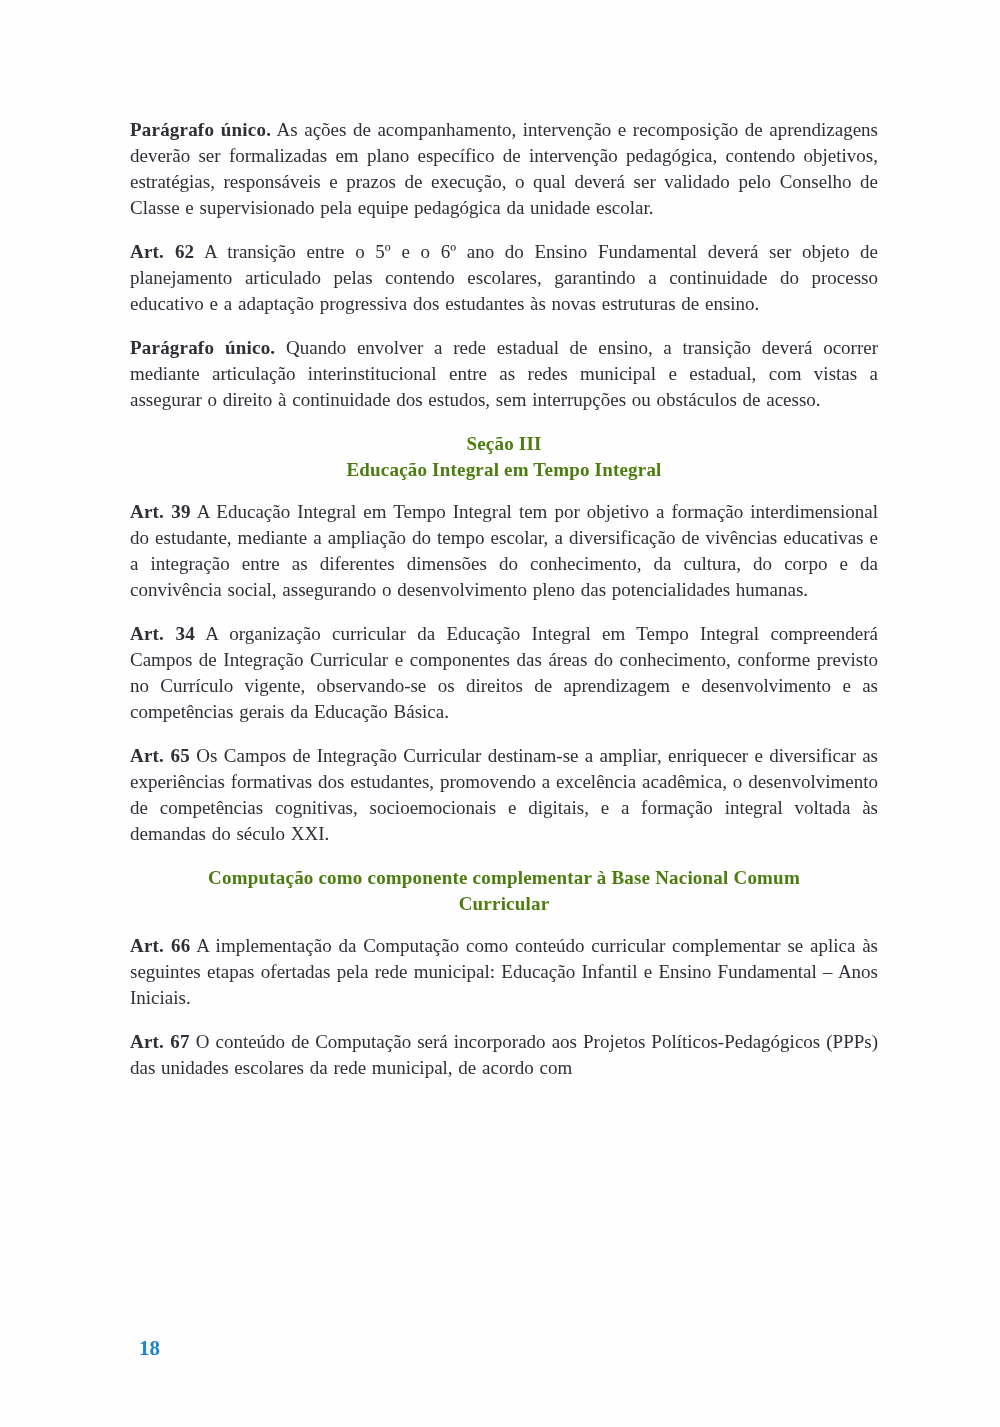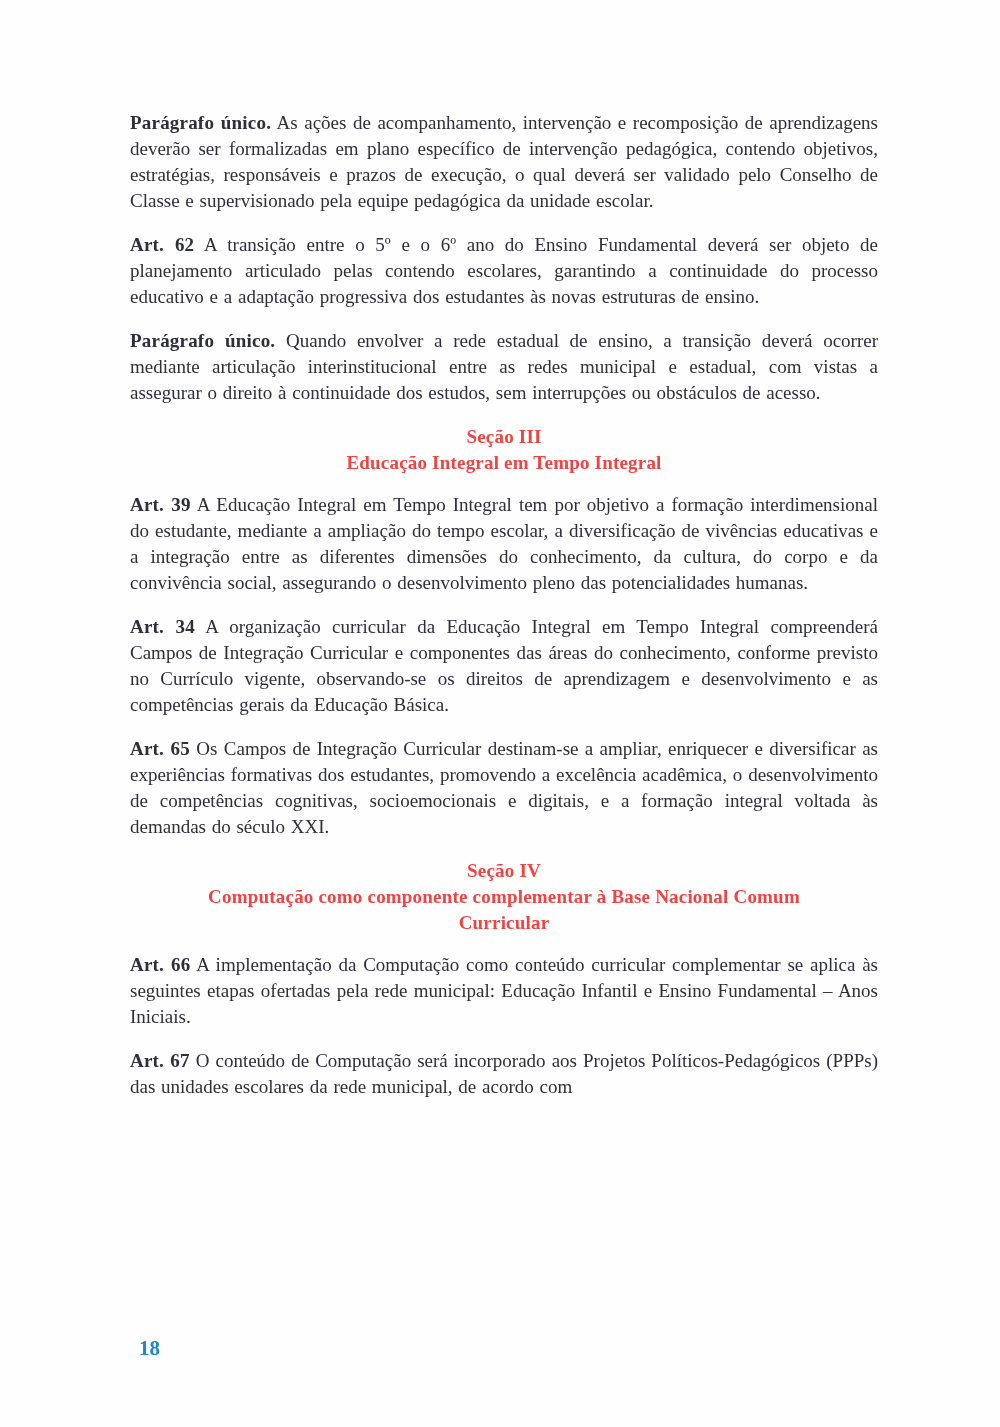--- a/index.html
+++ b/index.html
@@ -23,36 +23,36 @@
   }
   .content {
     position: absolute;
     top: 110px;
     left: 130px;
     width: 748px;
     font-size: 19px;
     line-height: 26px;
   }
   p.para {
-    margin: 0 0 18px 0;
+    margin: 7px 0 18px 0;
     text-align: justify;
     text-justify: inter-word;
     word-spacing: 1px;
   }
   p.para .lead {
     font-weight: bold;
     letter-spacing: 0.2px;
   }
   .heading {
     margin: 16px auto 16px auto;
     max-width: 680px;
     text-align: center;
     font-weight: bold;
     letter-spacing: 0.2px;
-    color: #ef4444;
+    color: #4d7c0f;
   }
   .page-number {
     position: absolute;
     top: 1336px;
     left: 139px;
     font-family: "Liberation Sans", "DejaVu Sans", sans-serif;
     font-weight: bold;
     font-size: 21px;
   }
 </style>
@@ -92,21 +92,20 @@
       <span>A organização curricular da Educação Integral em Tempo Integral compreenderá Campos de Integração Curricular e componentes das áreas do conhecimento, conforme previsto no Currículo vigente, observando-se os direitos de aprendizagem e desenvolvimento e as competências gerais da Educação Básica.</span>
     </p>
 
     <p class="para">
       <b class="lead">Art. 65</b>
       <span>Os Campos de Integração Curricular destinam-se a ampliar, enriquecer e diversificar as experiências formativas dos estudantes, promovendo a excelência acadêmica, o desenvolvimento de competências cognitivas, socioemocionais e digitais, e a formação integral voltada às demandas do século XXI.</span>
     </p>
 
 
     <div class="heading">
-      <div>Seção IV</div>
       <div>Computação como componente complementar à Base Nacional Comum Curricular</div>
     </div>
 
     <p class="para">
       <b class="lead">Art. 66</b>
       <span>A implementação da Computação como conteúdo curricular complementar se aplica às seguintes etapas ofertadas pela rede municipal: Educação Infantil e Ensino Fundamental – Anos Iniciais.</span>
     </p>
 
     <p class="para">
       <b class="lead">Art. 67</b>

